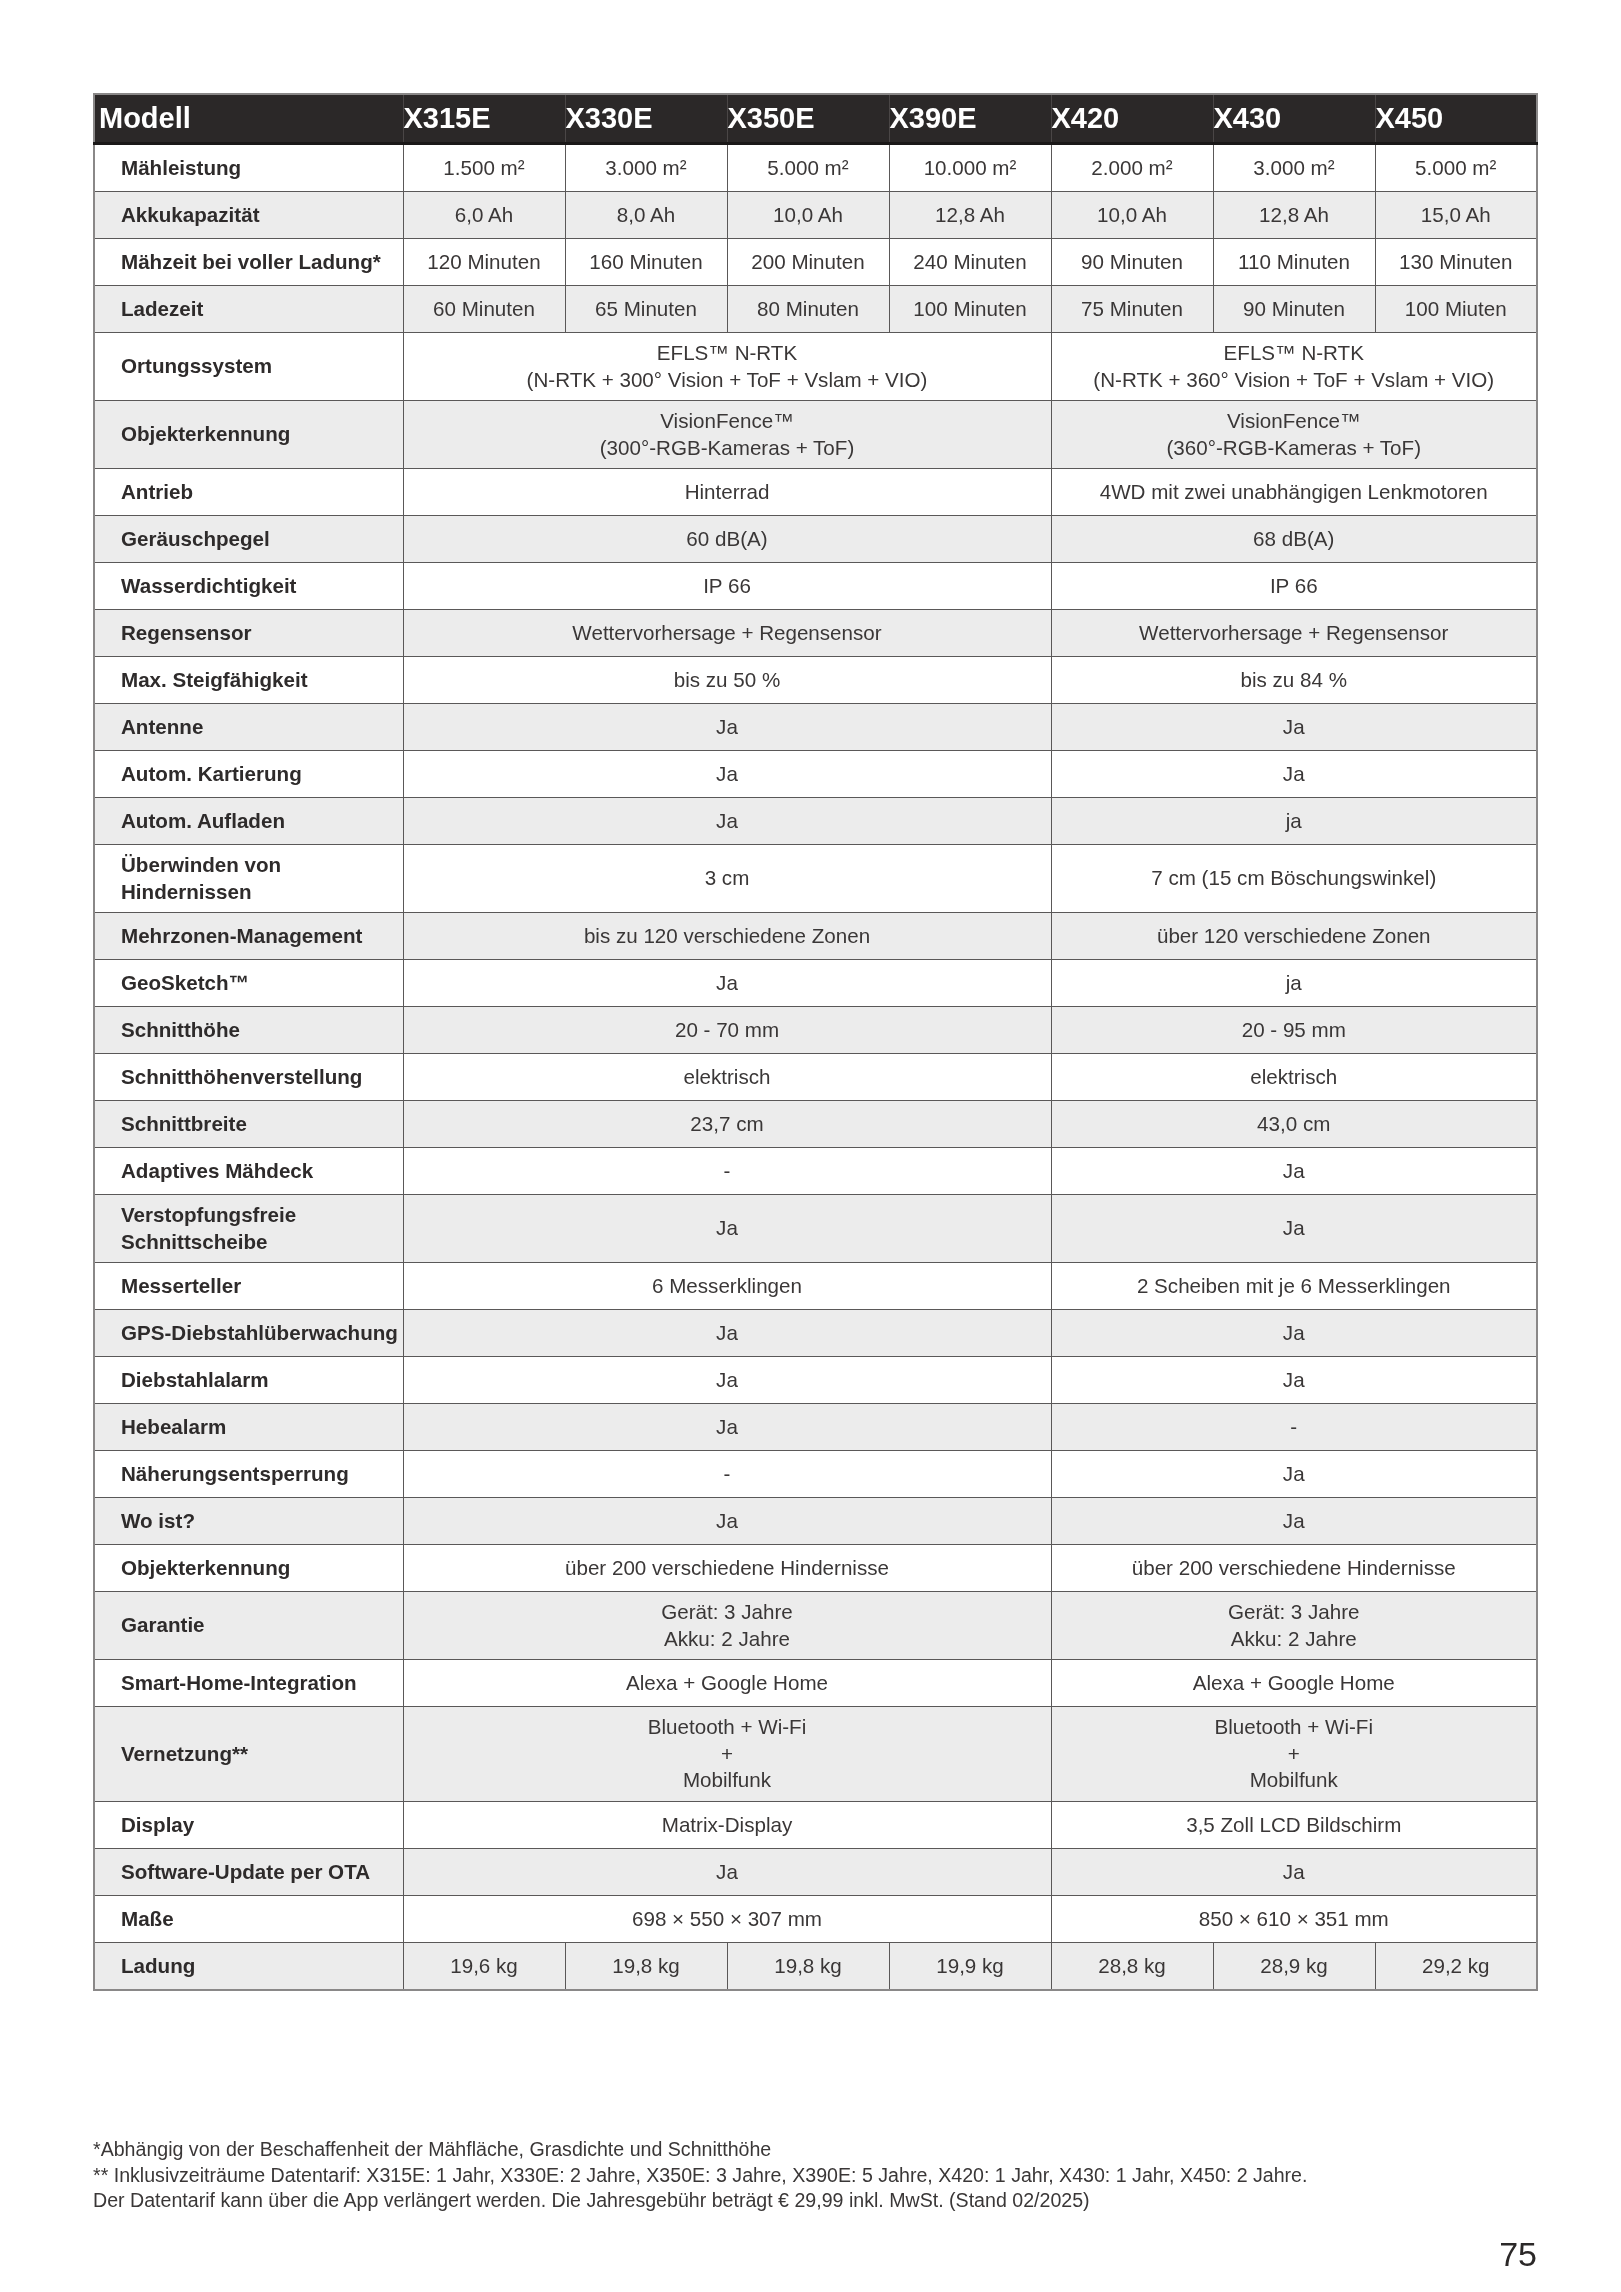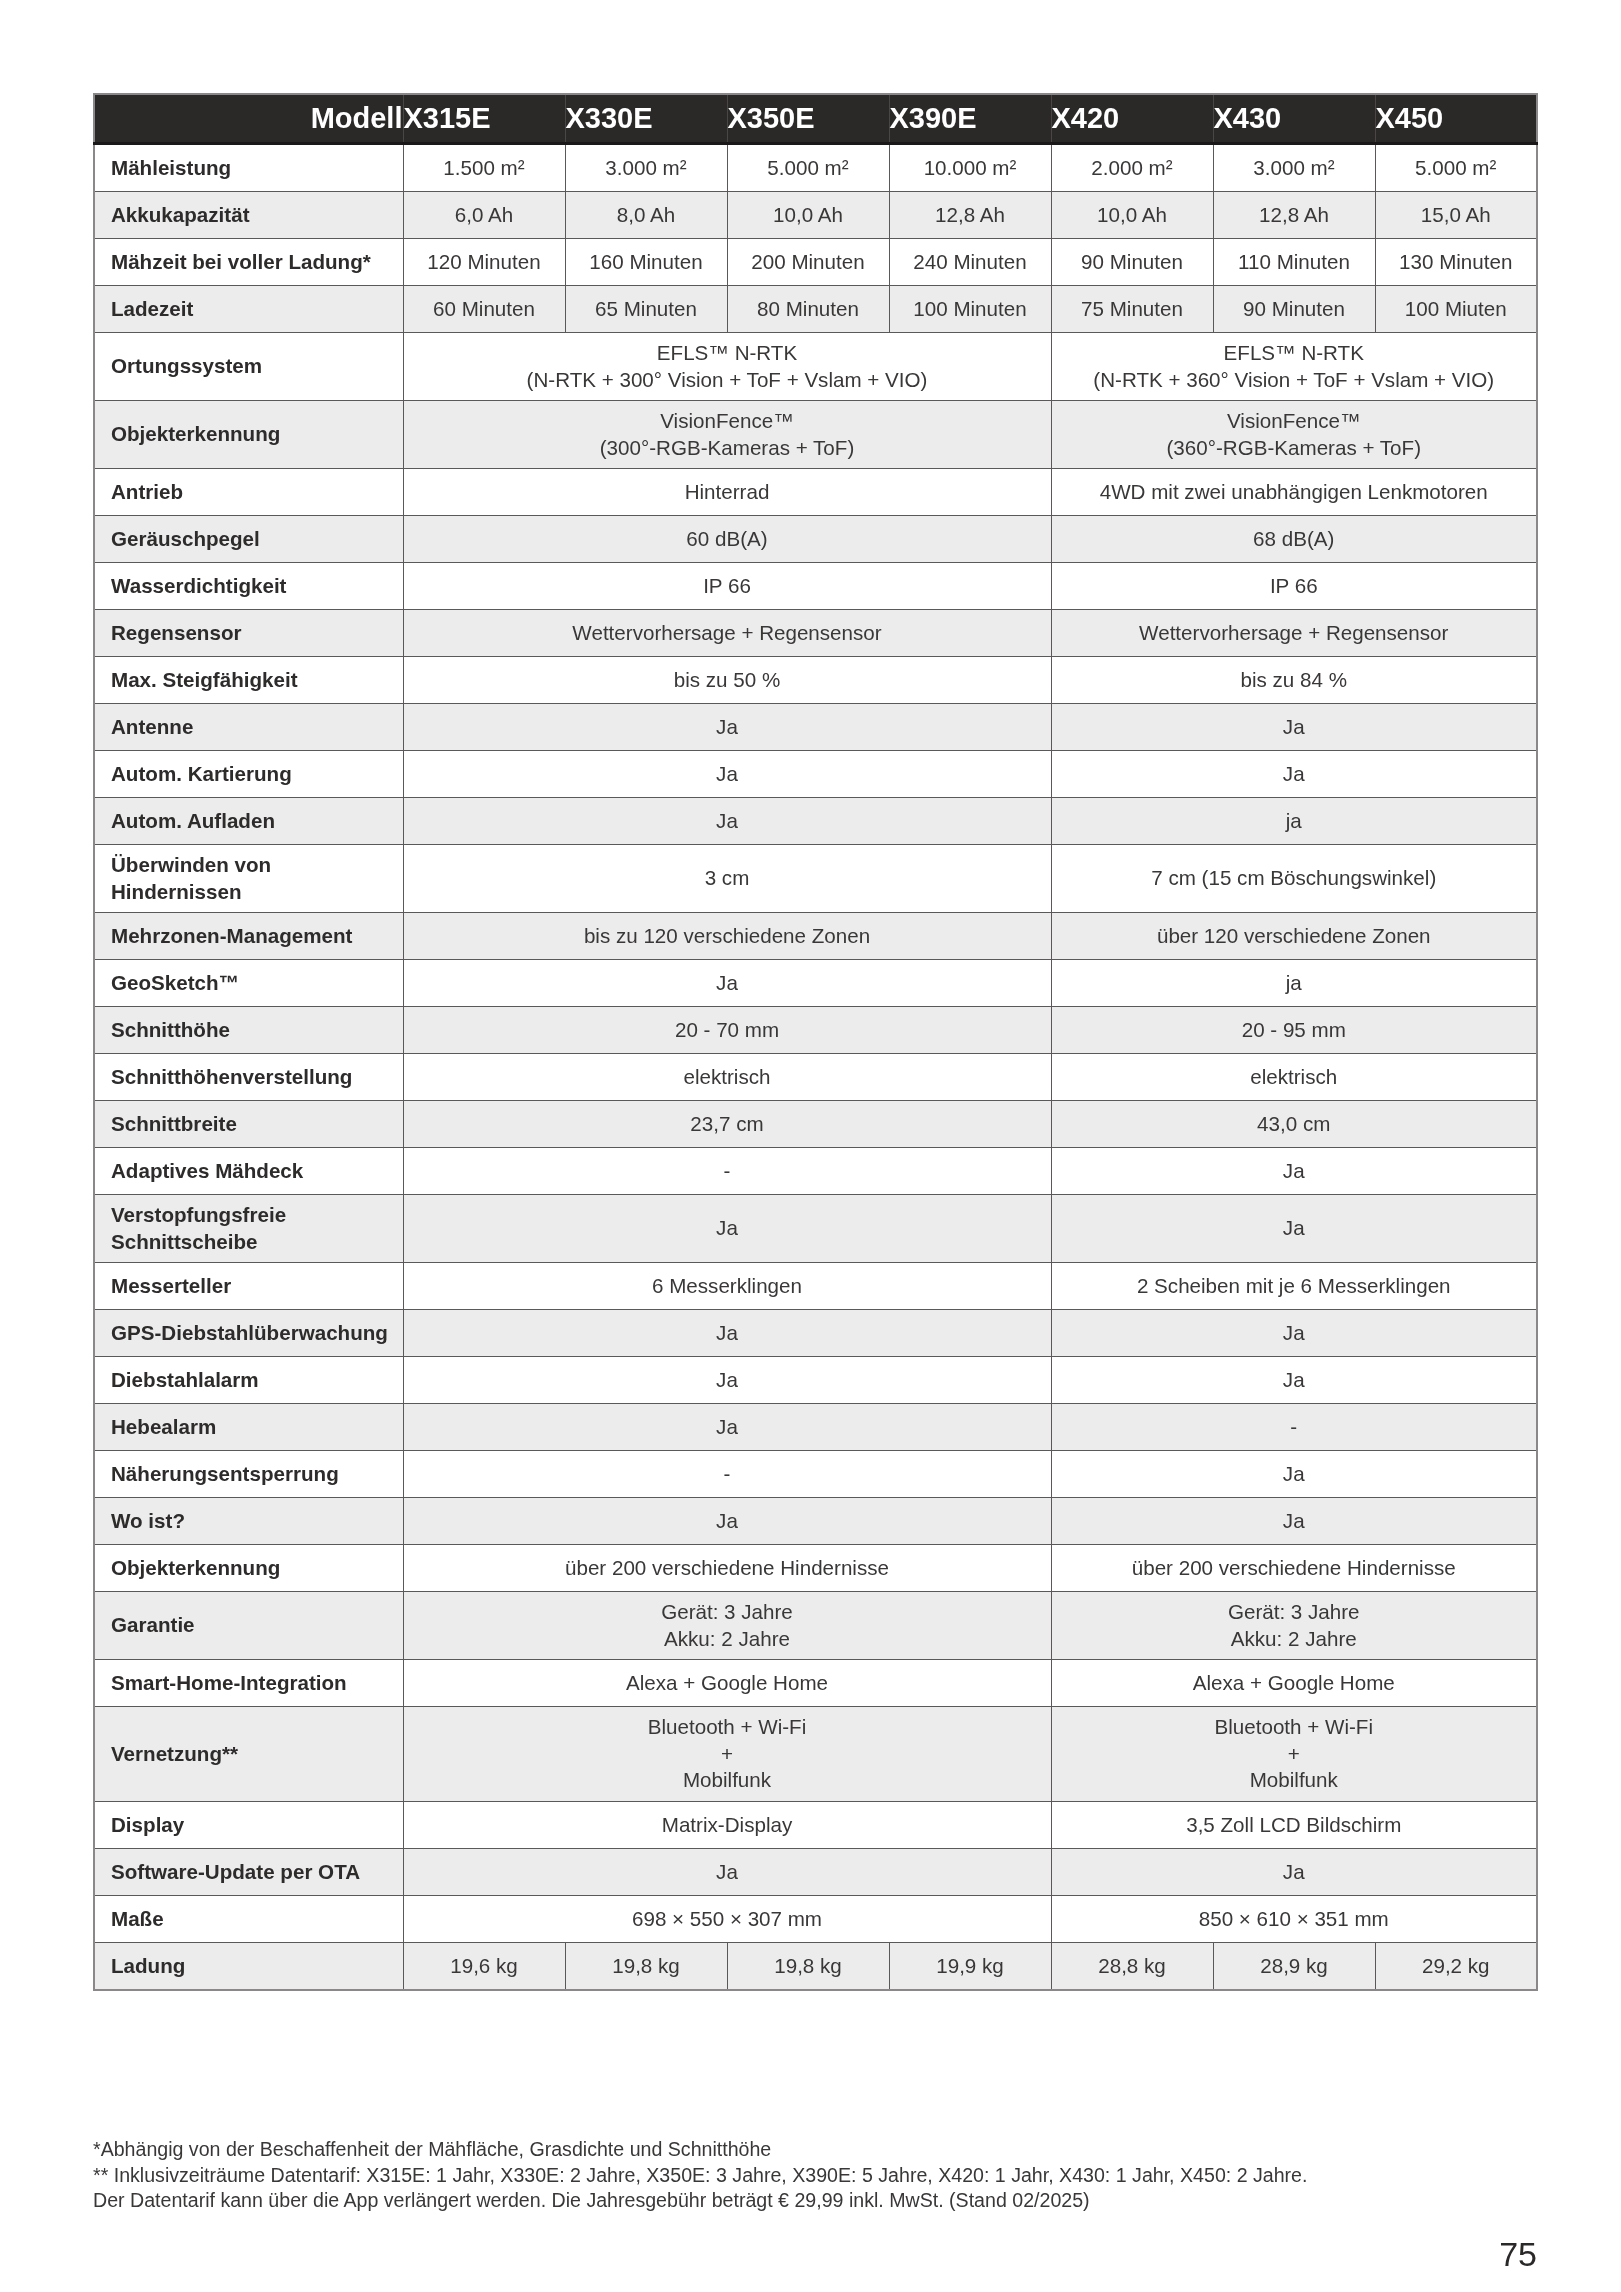--- a/index.html
+++ b/index.html
@@ -9,27 +9,27 @@
     border-collapse: collapse; table-layout: fixed;
     border: 2px solid #8a8888;
   }
   .spec-table col.label-col { width: 309px; }
   .spec-table col.model-col { width: 162px; }
   .spec-table th {
     background: #2b2828; color: #ffffff; font-size: 29px; font-weight: bold;
     height: 47px; padding: 0; text-align: left;
     border-left: 1px solid #4a4646; border-bottom: 3.9px solid #1a1818;
   }
-  .spec-table th.label-head { text-align: right; padding-left: 15px; margin-left: 24px; }
+  .spec-table th.label-head { text-align: left; padding-left: 4px; margin-left: 24px; }
   .spec-table td {
     font-size: 20.6px; text-align: center; padding: 0 3.9px;
     border: 1.5px solid #5a5858; line-height: 26.5px; color: #3a3737;
   }
   .spec-table td.label {
-    text-align: left; font-weight: bold; padding-left: 16px; color: #2e2b2b;
+    text-align: left; font-weight: bold; padding-left: 26px; color: #2e2b2b;
   }
   .spec-table tr.shaded td { background: #ececec; }
   .spec-table tr.r1 td { height: 46px; }
   .spec-table tr.r2 td { height: 67px; }
   .spec-table tr.r3 td { height: 94px; margin-top: 16px; }
   .footnotes {
     position: absolute; left: 93px; top: 2137px; width: 1451px;
     font-size: 19.6px; line-height: 25.5px; color: #3a3737;
   }
   .footnotes div { white-space: nowrap; }

